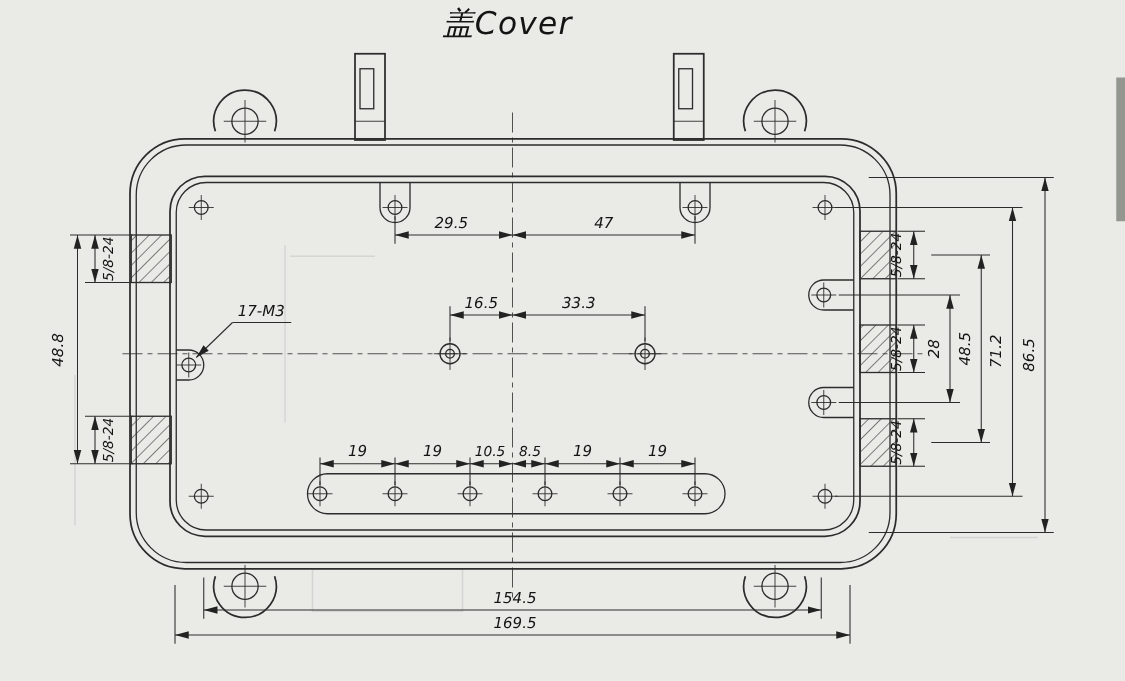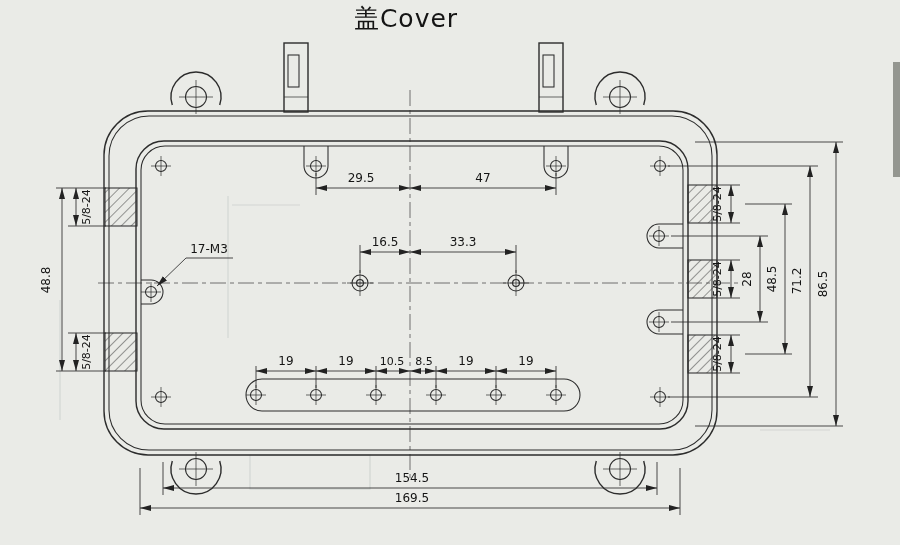--- a/index.html
+++ b/index.html
@@ -1,16 +1,16 @@
 <!DOCTYPE html>
 <html><head>
 <meta charset="utf-8">
 <style>
   html,body{margin:0;padding:0;background:#dfe0dc;}
-  .stage{width:900px;height:545px;position:relative;background:#eaebe7;overflow:hidden;}
+  .stage{width:900px;height:545px;position:relative;background:#eaebe7;overflow:hidden;font-style:italic;}
   svg{display:block;}
   .obj{stroke:#2c2c2c;stroke-width:1.4;fill:none;}
   .obj2{stroke:#2c2c2c;stroke-width:1.05;fill:none;}
   .dim{stroke:#2c2c2c;stroke-width:0.85;fill:none;}
   .thin{stroke:#2c2c2c;stroke-width:0.7;fill:none;}
   .cl{stroke:#2c2c2c;stroke-width:0.65;fill:none;stroke-dasharray:16 4 4 4;}
   .hz{fill:url(#hatch);stroke:#2c2c2c;stroke-width:1.05;}
   text{font-family:"DejaVu Sans","Liberation Sans",sans-serif;fill:#141414;}
   .title{font-size:25px;letter-spacing:1px;}
   .dt{font-size:12px;}

